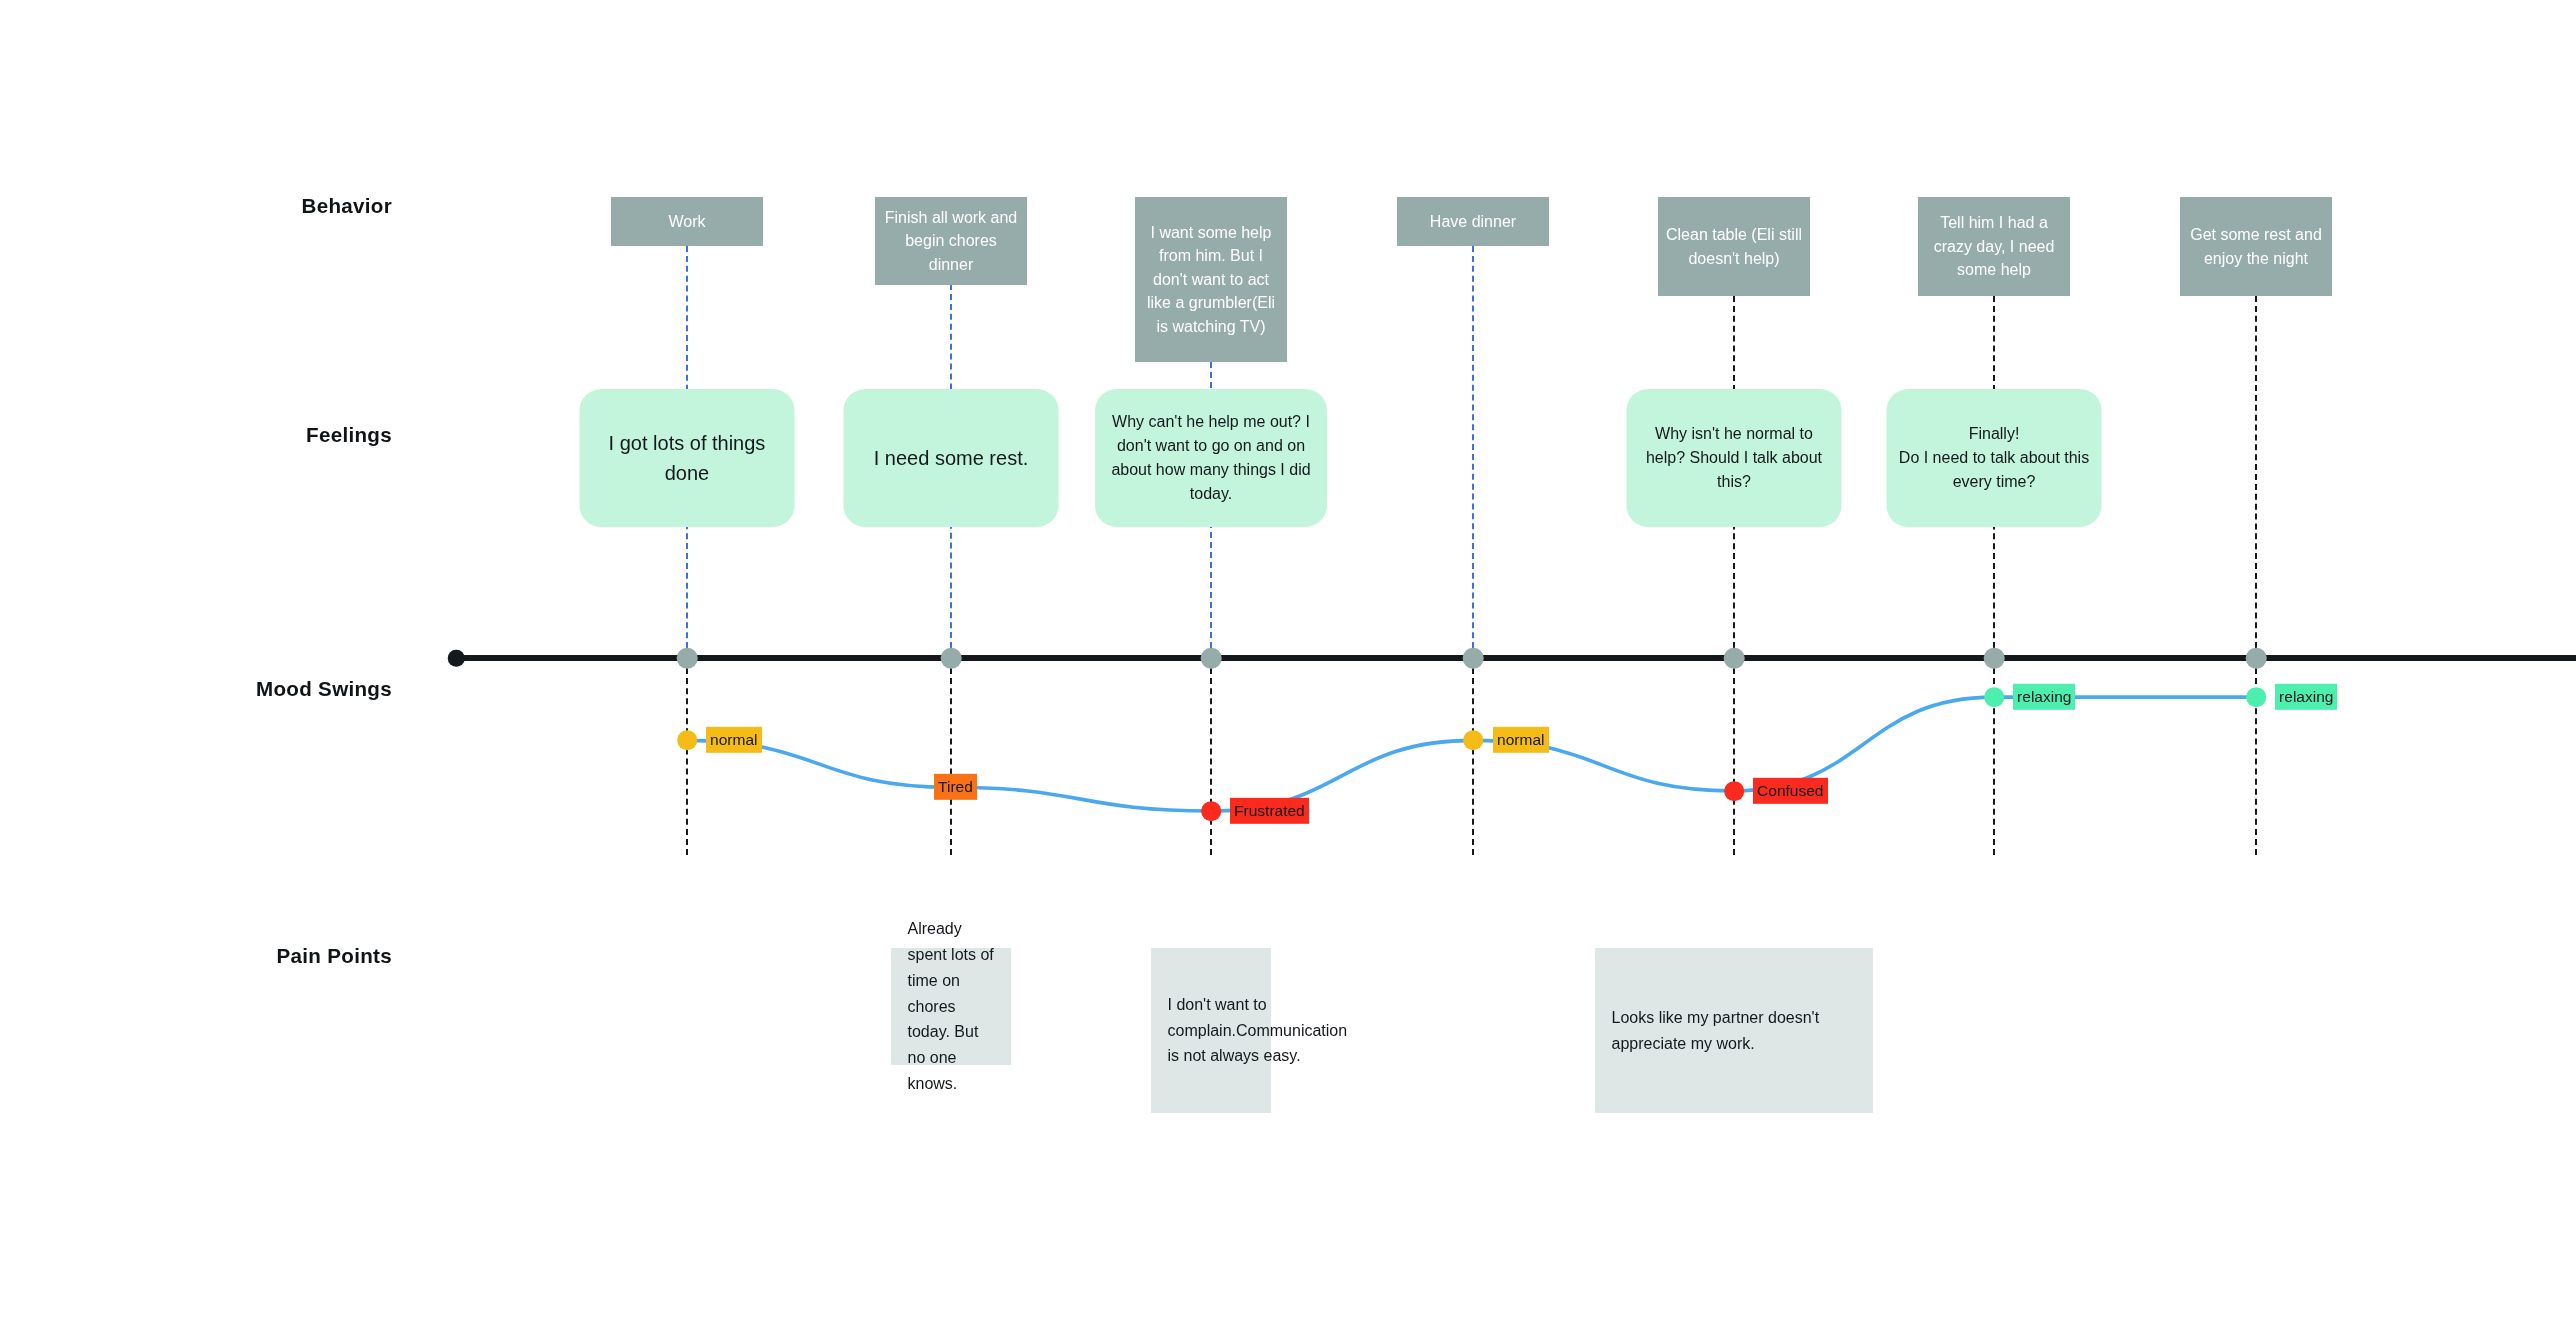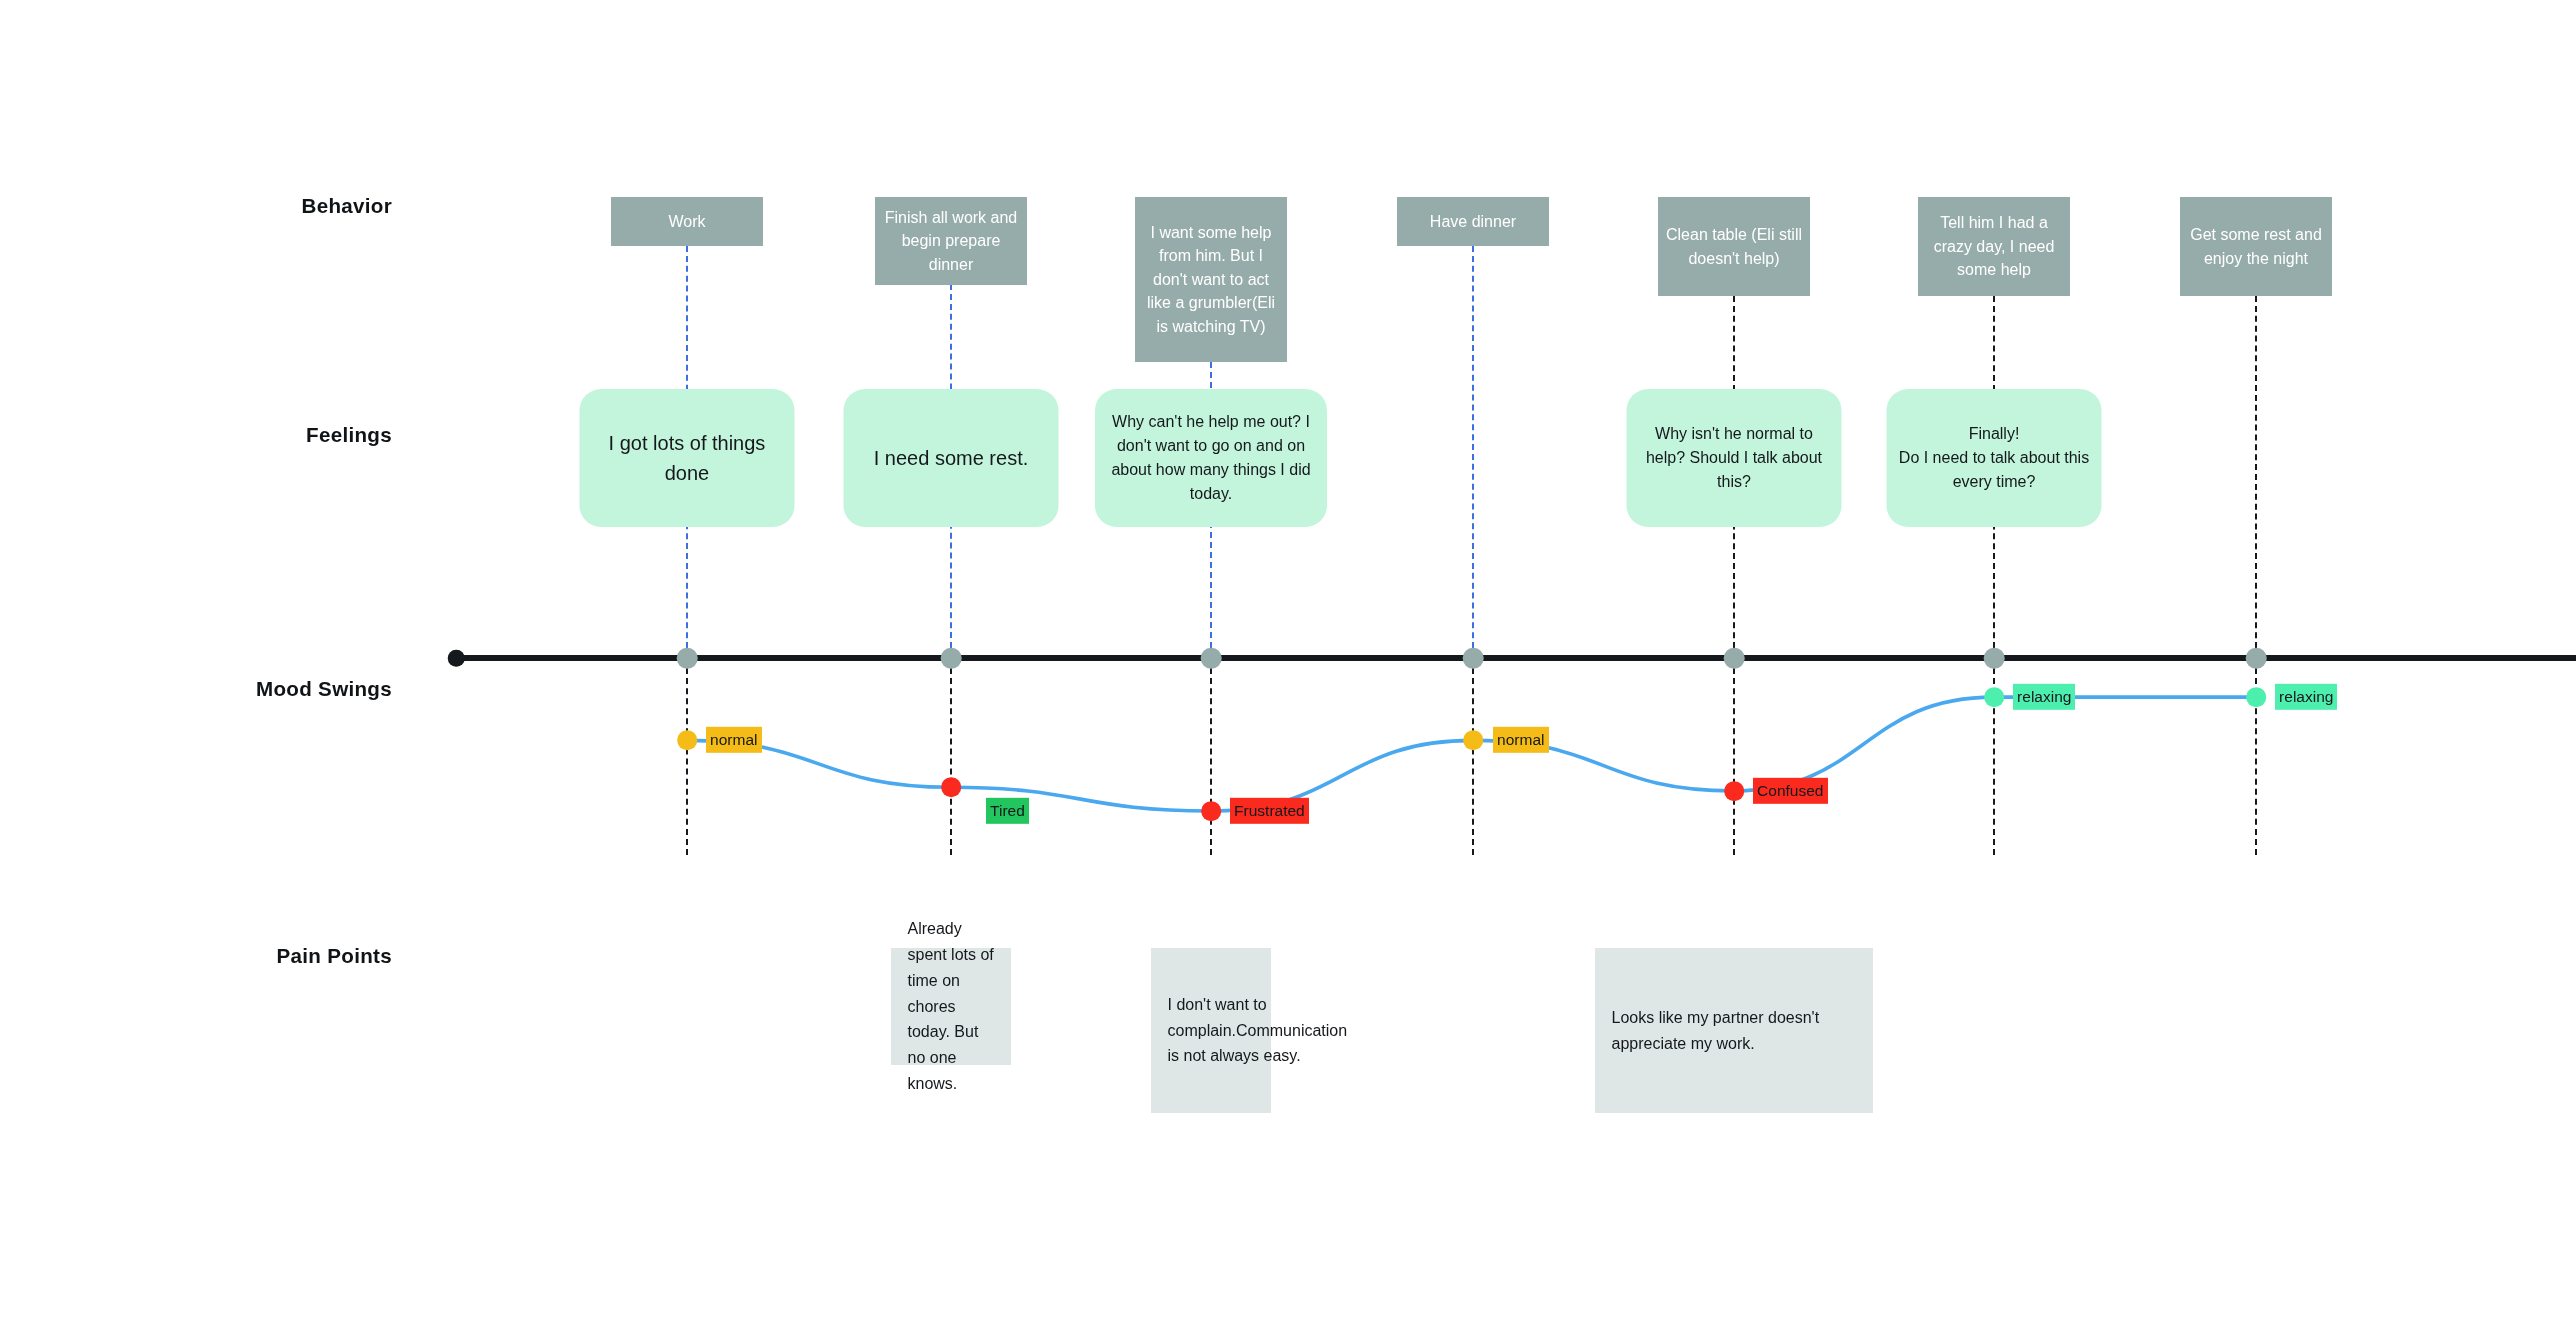--- a/index.html
+++ b/index.html
@@ -167,21 +167,21 @@
       <div class="connector black" style="left: 1994px; top: 658px; height: 197px;"></div>
       <div class="connector black" style="left: 2256px; top: 296px; height: 362px;"></div>
       <div class="connector black" style="left: 2256px; top: 658px; height: 197px;"></div>
     </div>
 
   <div id="behavior-layer">
       <div class="behavior-box" style="left: 687px; top: 197px; width: 152px; height: 49px;">
         <span>Work</span>
       </div>
       <div class="behavior-box" style="left: 951px; top: 197px; width: 152px; height: 88px;">
-        <span>Finish all work and begin prepare dinner</span>
+        <span>Finish all work and begin chores dinner</span>
       </div>
       <div class="behavior-box" style="left: 1211px; top: 197px; width: 152px; height: 165px;">
         <span>I want some help from him. But I don't want to act like a grumbler(Eli is watching TV)</span>
       </div>
       <div class="behavior-box" style="left: 1473px; top: 197px; width: 152px; height: 49px;">
         <span>Have dinner</span>
       </div>
       <div class="behavior-box" style="left: 1734px; top: 197px; width: 152px; height: 99px;">
         <span>Clean table (Eli still doesn't help)</span>
       </div>
@@ -224,21 +224,21 @@
       <div class="axis-node" style="left: 2256px; top: 658px;"></div>
     </div>
 
   <svg id="mood-svg" width="2712" height="1318" viewBox="0 0 5264 2558">
       <path d="M 1333 1437 C 1589 1437, 1589 1528, 1845 1528 C 2097.5 1528, 2097.5 1574, 2350 1574 C 2605 1574, 2605 1437, 2860 1437 C 3112.5 1437, 3112.5 1535, 3365 1535 C 3617.5 1535, 3617.5 1353, 3870 1353 C 4124 1353, 4124 1353, 4378 1353" fill="none" stroke="#4aa8ef" stroke-width="7" stroke-linecap="round"></path>
     </svg>
   <div id="mood-layer">
       <div class="mood-dot" style="left: 687px; top: 740px; background: rgb(245, 188, 24);"></div>
       <div class="mood-chip" style="left: 706px; top: 740px; background: rgb(245, 188, 24);">normal</div>
       <div class="mood-dot" style="left: 951px; top: 787px; background: rgb(250, 42, 30);"></div>
-      <div class="mood-chip" style="left: 986px; top: 787px; background: #22c55e; margin-top: 24px;">Tired</div>
+      <div class="mood-chip" style="left: 934px; top: 787px; background: #f97316;">Tired</div>
       <div class="mood-dot" style="left: 1211px; top: 811px; background: rgb(250, 42, 30);"></div>
       <div class="mood-chip" style="left: 1230px; top: 811px; background: rgb(250, 42, 30);">Frustrated</div>
       <div class="mood-dot" style="left: 1473px; top: 740px; background: rgb(245, 188, 24);"></div>
       <div class="mood-chip" style="left: 1493px; top: 740px; background: rgb(245, 188, 24);">normal</div>
       <div class="mood-dot" style="left: 1734px; top: 791px; background: rgb(250, 42, 30);"></div>
       <div class="mood-chip" style="left: 1753px; top: 791px; background: rgb(250, 42, 30);">Confused</div>
       <div class="mood-dot" style="left: 1994px; top: 697px; background: rgb(77, 239, 175);"></div>
       <div class="mood-chip" style="left: 2013px; top: 697px; background: rgb(77, 239, 175);">relaxing</div>
       <div class="mood-dot" style="left: 2256px; top: 697px; background: rgb(77, 239, 175);"></div>
       <div class="mood-chip" style="left: 2275px; top: 697px; background: rgb(77, 239, 175);">relaxing</div>

